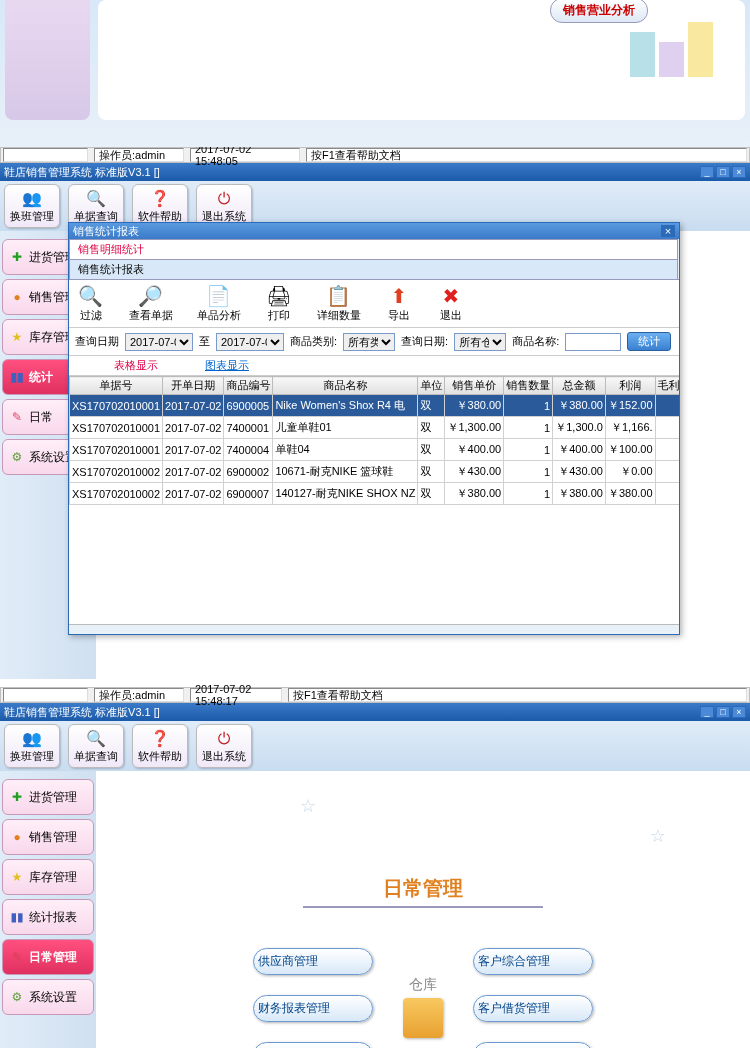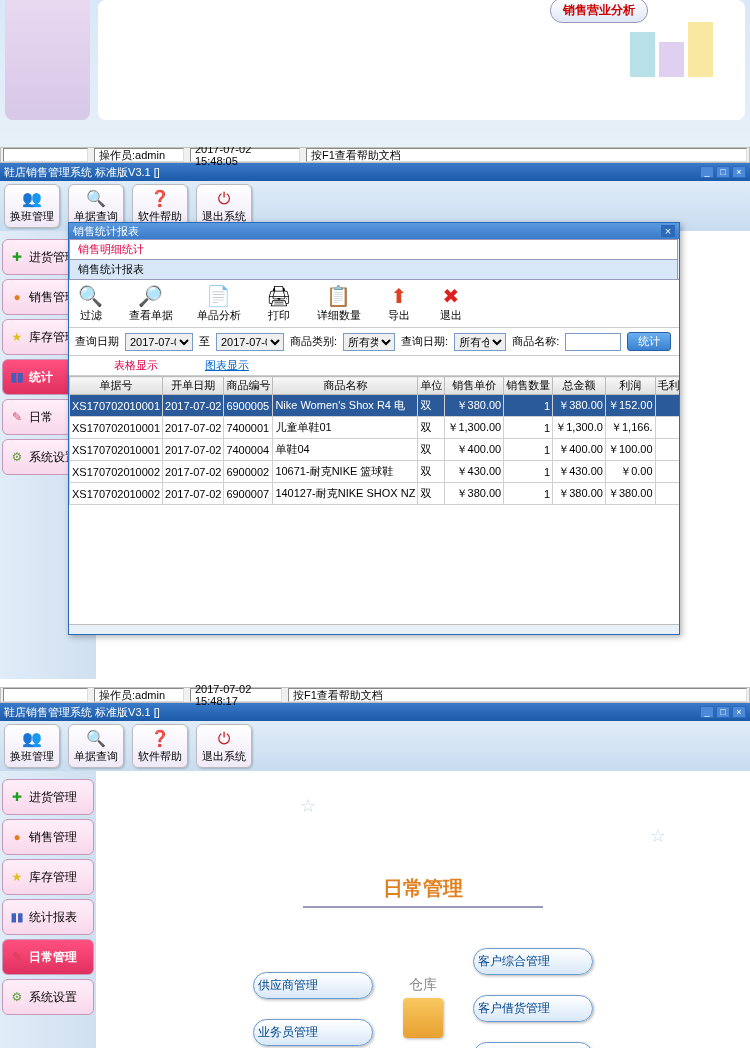--- a/index.html
+++ b/index.html
@@ -369,20 +369,21 @@
         <span>系统设置</span>
       </div>
   </div>
   <div class="content-area">
     <span class="star" style="top:20px;left:200px">☆</span>
     <span class="star" style="top:50px;right:80px">☆</span>
     <div class="daily-title"><h2>日常管理</h2></div>
     <div class="link-layout">
       <div class="link-col" id="left-col">
           <div class="link-btn">供应商管理</div>
+          <div class="link-btn">财务报表管理</div>
           <div class="link-btn">业务员管理</div>
         </div>
       <div class="center-box">
         <div class="lbl">仓库</div>
         <div class="cube"></div>
       </div>
       <div class="link-col" id="right-col">
           <div class="link-btn">客户综合管理</div>
           <div class="link-btn">客户借货管理</div>
           <div class="link-btn">合同管理</div>

